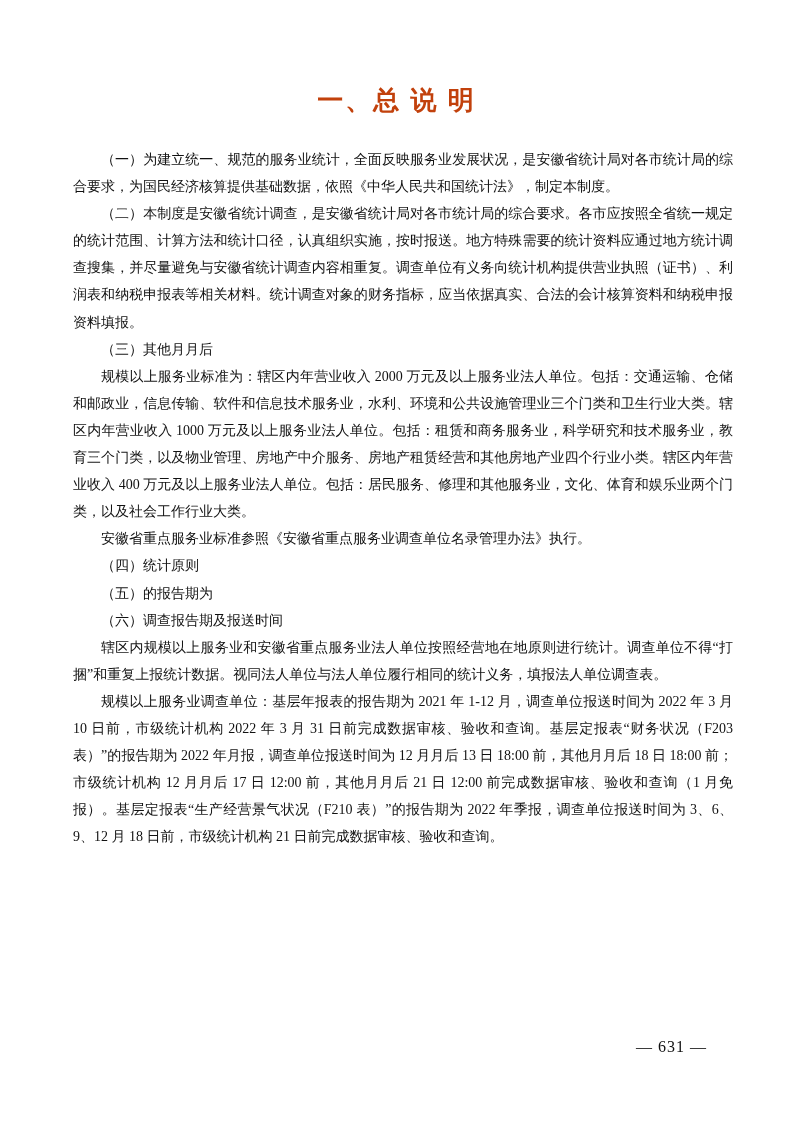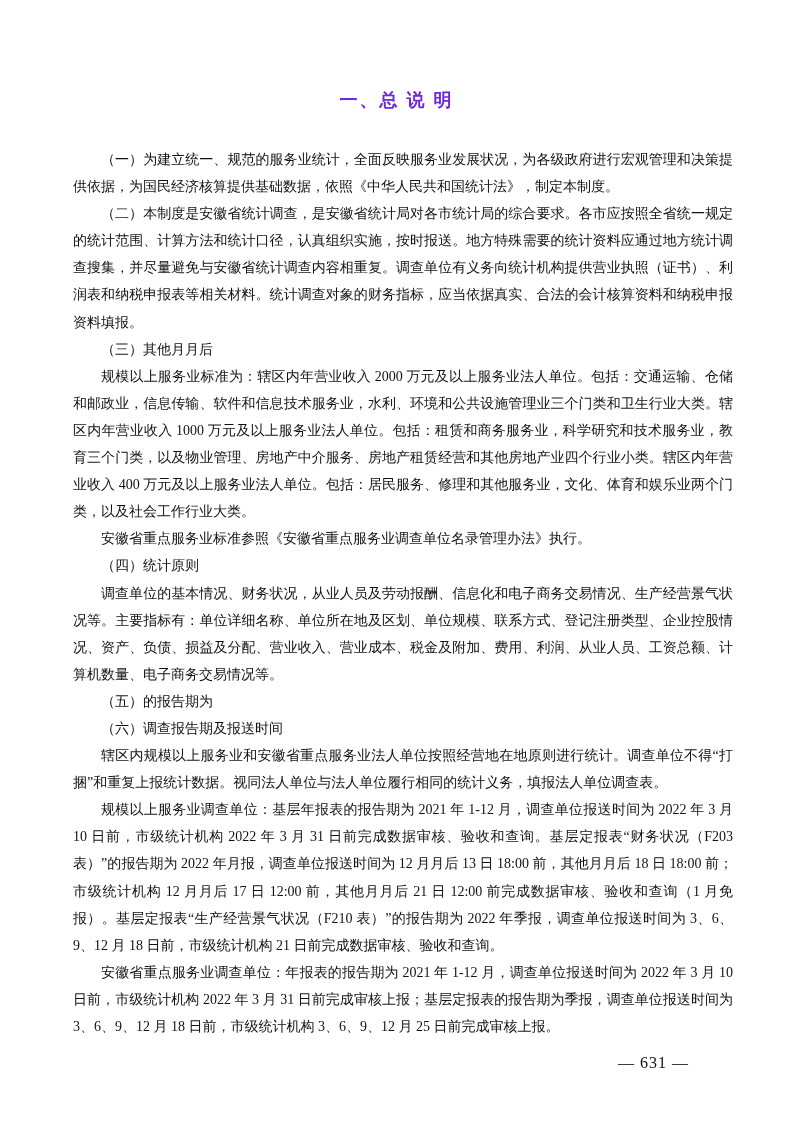--- a/index.html
+++ b/index.html
@@ -17,24 +17,24 @@
   }
   .doc-title {
     position: absolute;
     top: 86px;
     left: 0;
     width: 100%;
     margin: 0;
     text-align: center;
     font-family: "Liberation Sans", "DejaVu Sans", sans-serif;
     font-weight: 700;
-    font-size: 18px;
+    font-size: 26px;
     line-height: 28px;
     letter-spacing: 2px;
-    color: #6d28d9;
+    color: #c2410c;
     white-space: pre;
   }
   .doc-body {
     position: absolute;
     left: 73px;
     top: 146px;
     width: 660px;
     font-family: "Liberation Serif", "DejaVu Serif", serif;
     font-size: 14px;
     line-height: 27.1px;
@@ -42,46 +42,43 @@
     color: #111111;
   }
   .doc-body p {
     margin: 0;
     padding: 0;
     text-indent: 2em;
   }
   .page-number {
     position: absolute;
     top: 1038px;
-    right: 104px;
+    right: 86px;
     font-family: "Liberation Serif", "DejaVu Serif", serif;
     font-size: 16px;
     letter-spacing: 1px;
     color: #111111;
     white-space: pre;
-    margin-top: 16px;
   }
 </style>
 </head>
 <body>
 
 <div class="page">
 
   <h1 class="doc-title">一、总 说 明</h1>
 
   <main class="doc-body">
-    <p>（一）为建立统一、规范的服务业统计，全面反映服务业发展状况，为各级政府进行宏观管理和决策提供依据，为国民经济核算提供基础数据，依照《中华人民共和国统计法》，制定本制度。</p>
+    <p>（一）为建立统一、规范的服务业统计，全面反映服务业发展状况，是安徽省统计局对各市统计局的综合要求，为国民经济核算提供基础数据，依照《中华人民共和国统计法》，制定本制度。</p>
     <p>（二）本制度是安徽省统计调查，是安徽省统计局对各市统计局的综合要求。各市应按照全省统一规定的统计范围、计算方法和统计口径，认真组织实施，按时报送。地方特殊需要的统计资料应通过地方统计调查搜集，并尽量避免与安徽省统计调查内容相重复。调查单位有义务向统计机构提供营业执照（证书）、利润表和纳税申报表等相关材料。统计调查对象的财务指标，应当依据真实、合法的会计核算资料和纳税申报资料填报。</p>
     <p>（三）其他月月后</p>
     <p>规模以上服务业标准为：辖区内年营业收入 2000 万元及以上服务业法人单位。包括：交通运输、仓储和邮政业，信息传输、软件和信息技术服务业，水利、环境和公共设施管理业三个门类和卫生行业大类。辖区内年营业收入 1000 万元及以上服务业法人单位。包括：租赁和商务服务业，科学研究和技术服务业，教育三个门类，以及物业管理、房地产中介服务、房地产租赁经营和其他房地产业四个行业小类。辖区内年营业收入 400 万元及以上服务业法人单位。包括：居民服务、修理和其他服务业，文化、体育和娱乐业两个门类，以及社会工作行业大类。</p>
     <p>安徽省重点服务业标准参照《安徽省重点服务业调查单位名录管理办法》执行。</p>
     <p>（四）统计原则</p>
-    <p>调查单位的基本情况、财务状况，从业人员及劳动报酬、信息化和电子商务交易情况、生产经营景气状况等。主要指标有：单位详细名称、单位所在地及区划、单位规模、联系方式、登记注册类型、企业控股情况、资产、负债、损益及分配、营业收入、营业成本、税金及附加、费用、利润、从业人员、工资总额、计算机数量、电子商务交易情况等。</p>
     <p>（五）的报告期为</p>
     <p>（六）调查报告期及报送时间</p>
     <p>辖区内规模以上服务业和安徽省重点服务业法人单位按照经营地在地原则进行统计。调查单位不得“打捆”和重复上报统计数据。视同法人单位与法人单位履行相同的统计义务，填报法人单位调查表。</p>
     <p>规模以上服务业调查单位：基层年报表的报告期为 2021 年 1-12 月，调查单位报送时间为 2022 年 3 月 10 日前，市级统计机构 2022 年 3 月 31 日前完成数据审核、验收和查询。基层定报表“财务状况（F203 表）”的报告期为 2022 年月报，调查单位报送时间为 12 月月后 13 日 18:00 前，其他月月后 18 日 18:00 前；市级统计机构 12 月月后 17 日 12:00 前，其他月月后 21 日 12:00 前完成数据审核、验收和查询（1 月免报）。基层定报表“生产经营景气状况（F210 表）”的报告期为 2022 年季报，调查单位报送时间为 3、6、9、12 月 18 日前，市级统计机构 21 日前完成数据审核、验收和查询。</p>
-    <p>安徽省重点服务业调查单位：年报表的报告期为 2021 年 1-12 月，调查单位报送时间为 2022 年 3 月 10 日前，市级统计机构 2022 年 3 月 31 日前完成审核上报；基层定报表的报告期为季报，调查单位报送时间为 3、6、9、12 月 18 日前，市级统计机构 3、6、9、12 月 25 日前完成审核上报。</p>
   </main>
 
   <div class="page-number">— 631 —</div>
 
 </div>
 
 </body></html>

